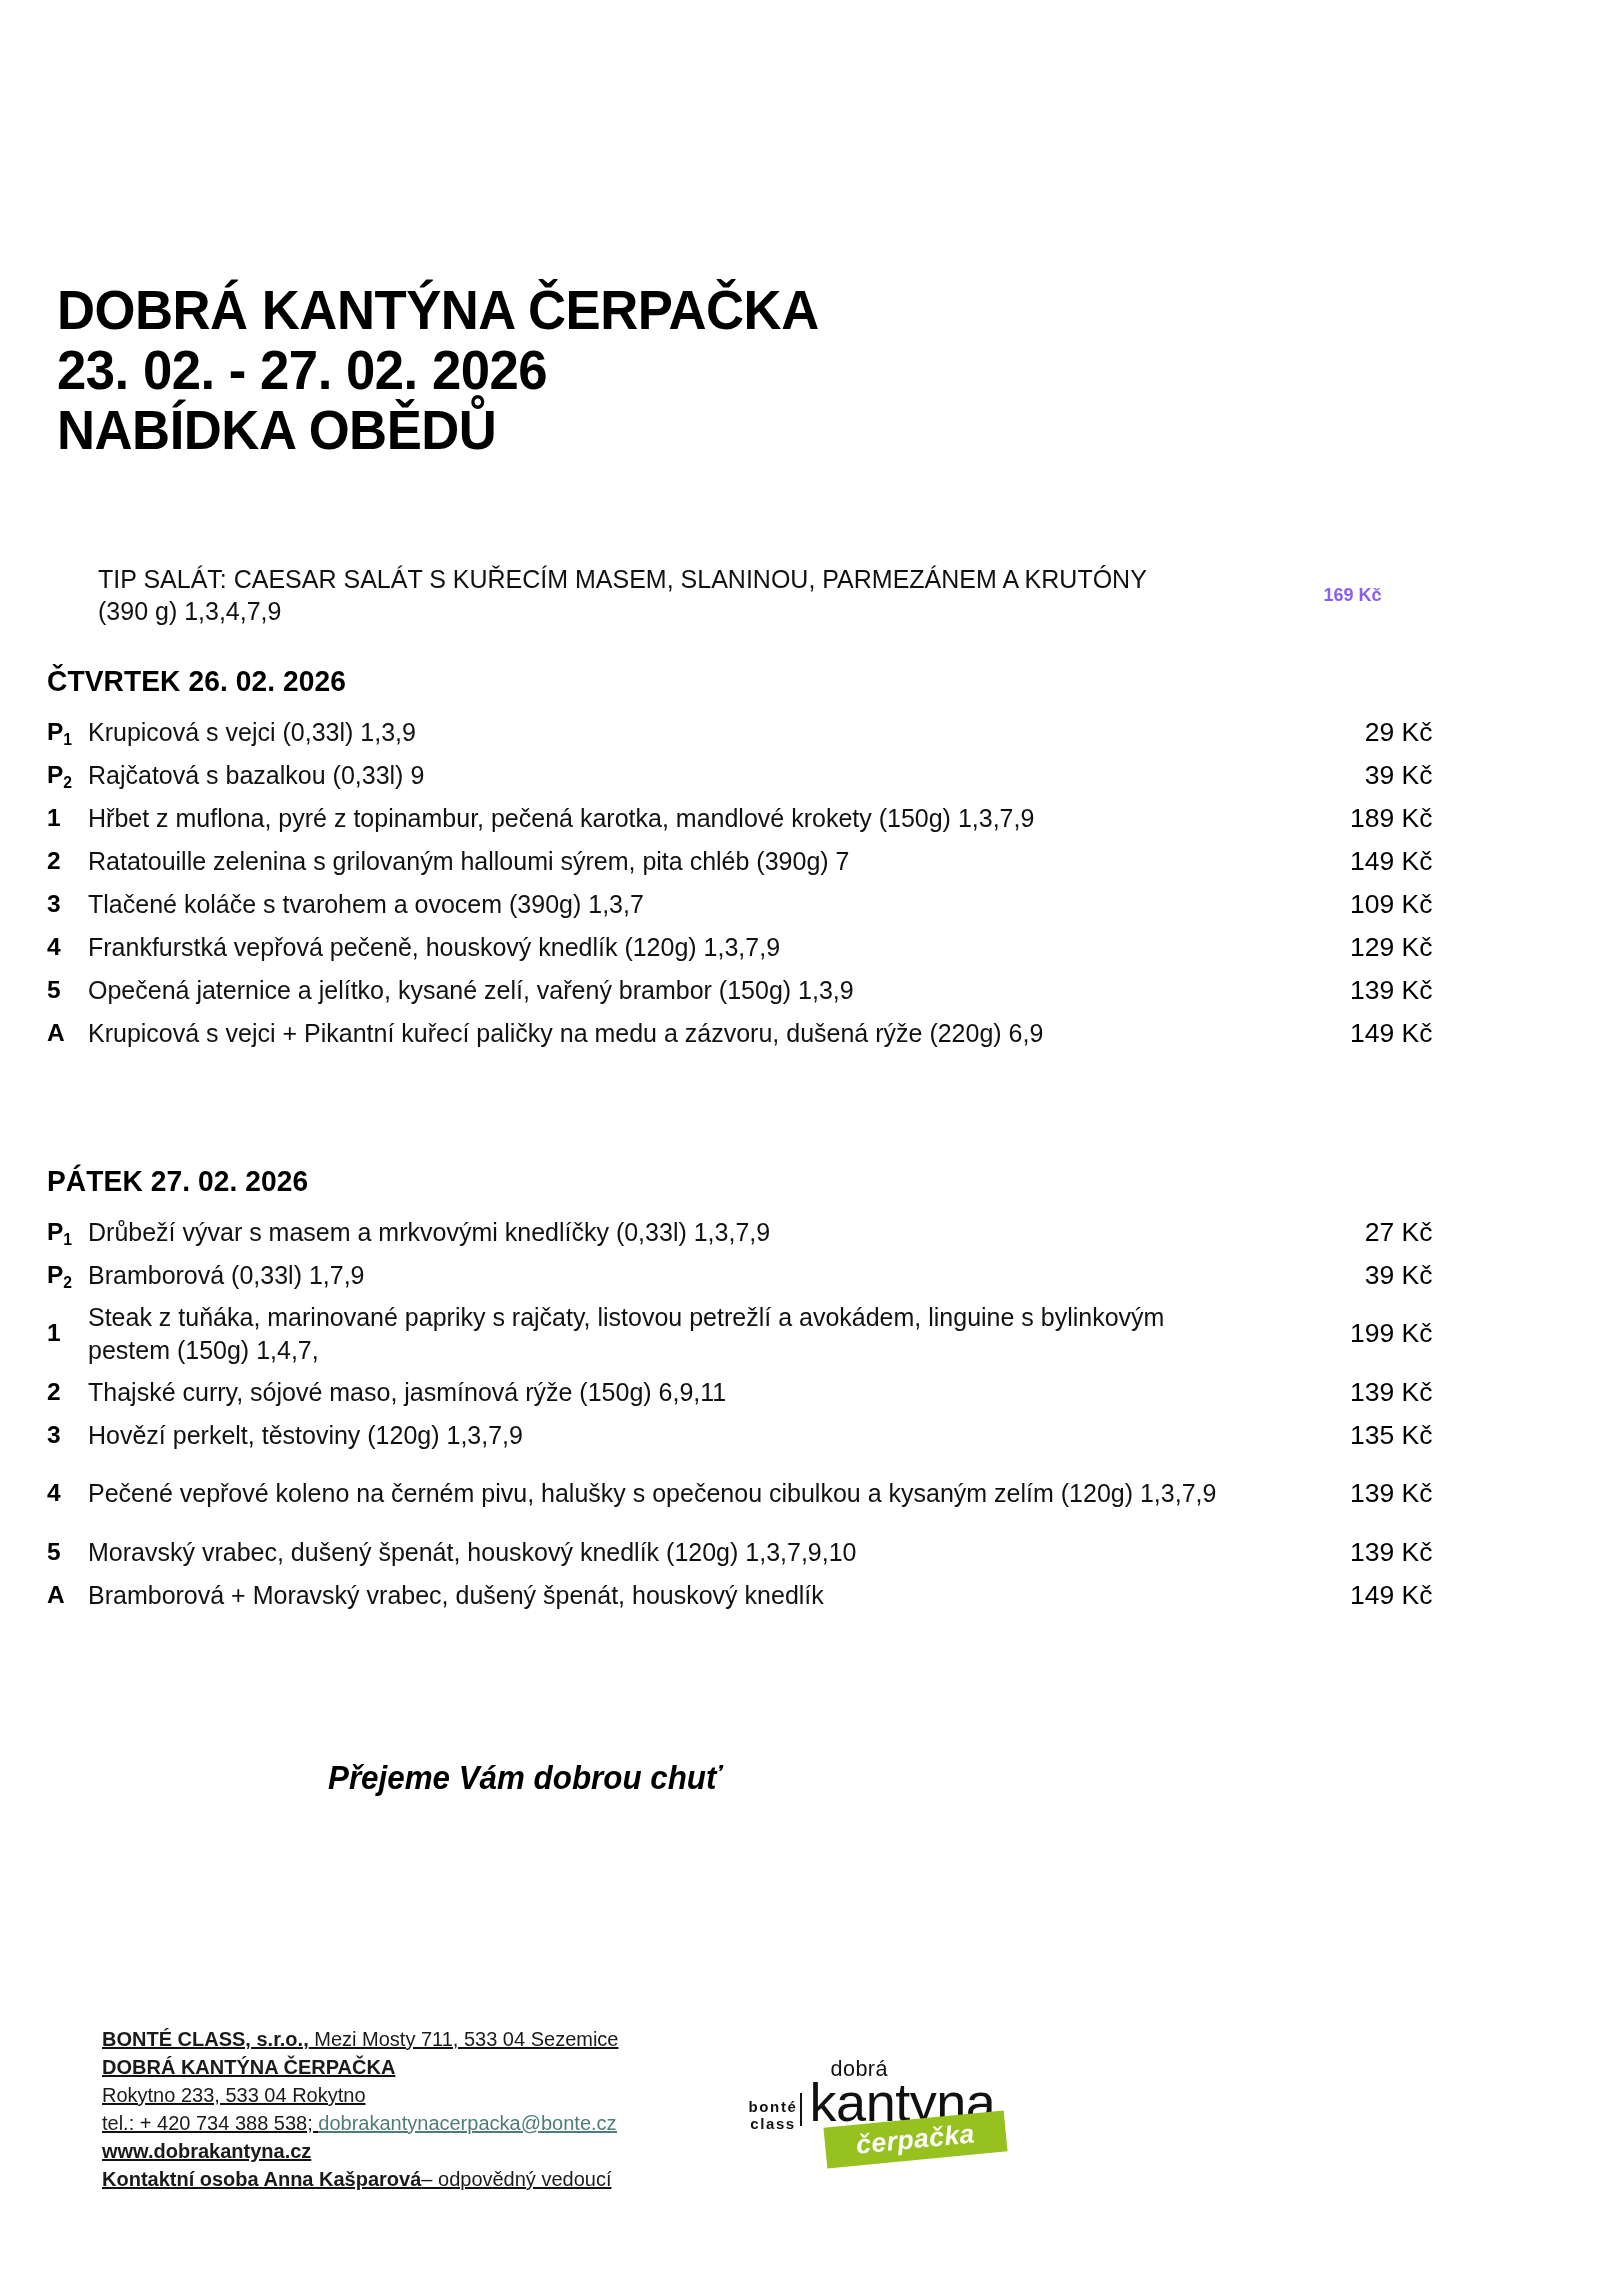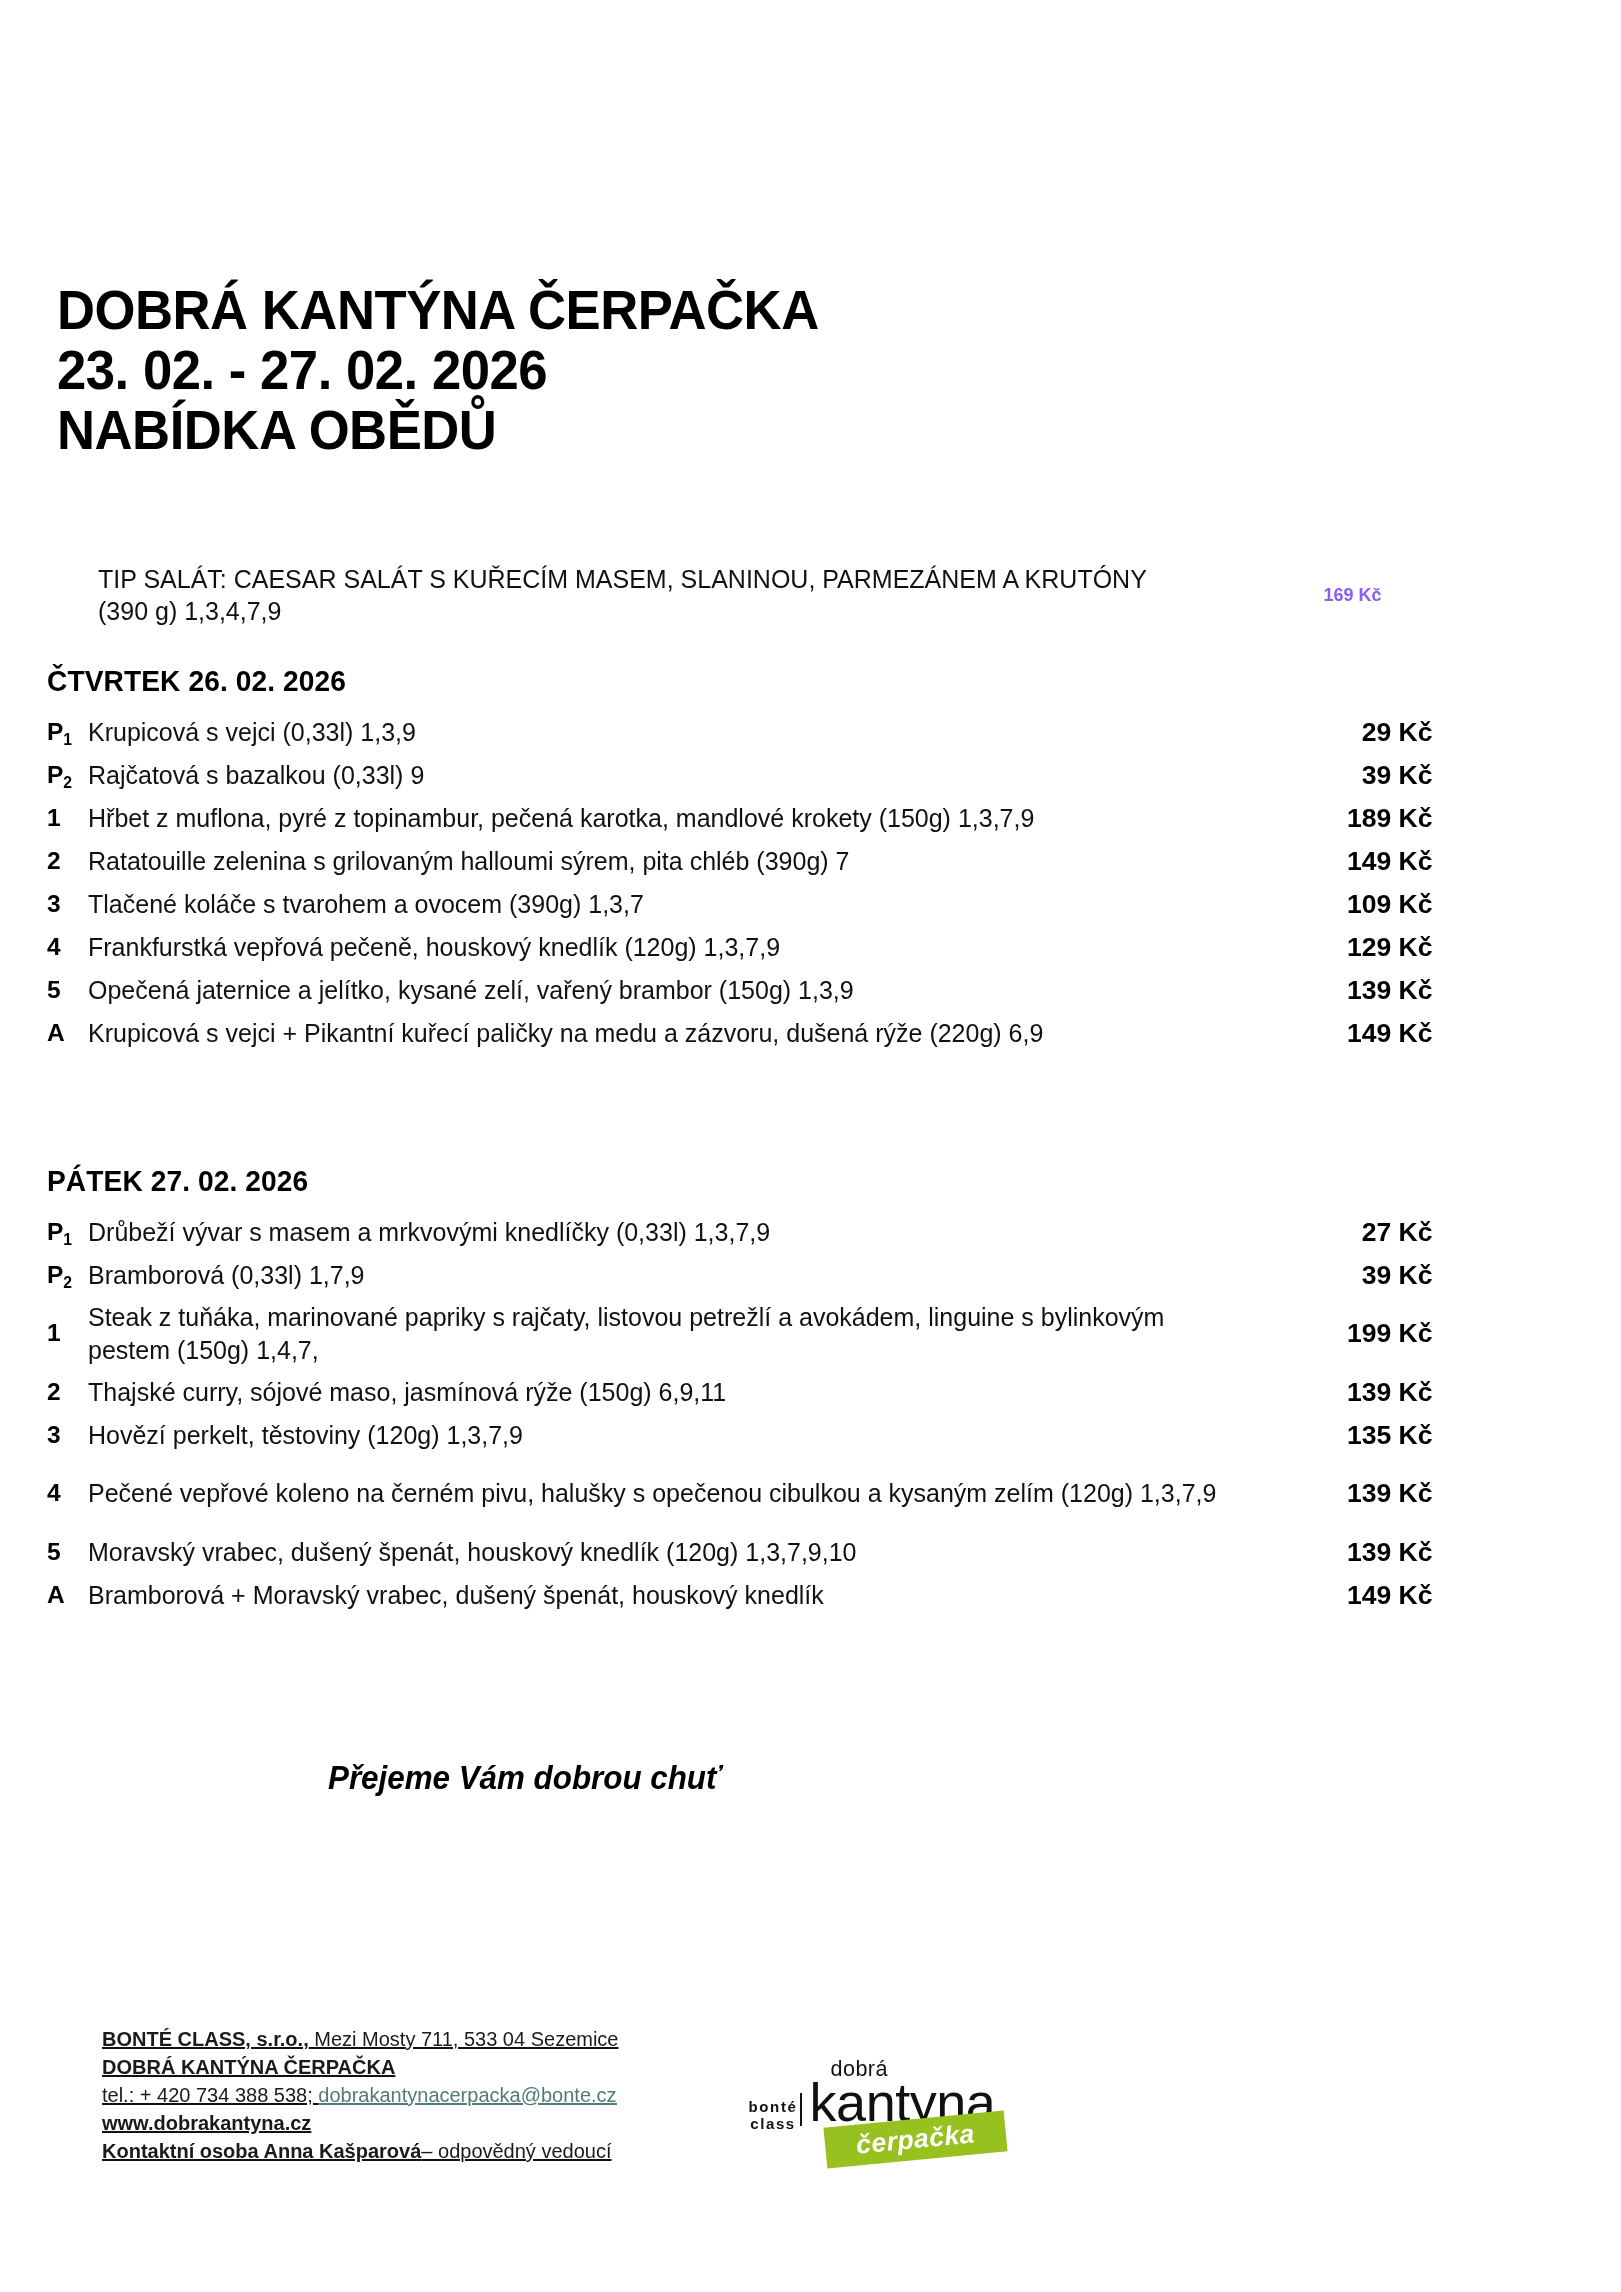--- a/index.html
+++ b/index.html
@@ -114,21 +114,21 @@
     font-size: 25px;
     line-height: 33px;
     color: #111111;
     padding-right: 25.5px;
     max-width: 1147px;
   }
   .item-price {
     flex: 0 0 auto;
     width: 172px;
     text-align: right;
-    font-weight: 700;
+    font-weight: 400;
     font-size: 26.5px;
     line-height: 1;
     color: #000000;
     white-space: nowrap;
   }
 
   
   .bon-appetit {
     position: absolute;
     left: 0;
@@ -347,20 +347,21 @@
         </div>
       </div>
   </div>
 
   <div class="bon-appetit">Přejeme Vám dobrou chuť</div>
 
   <div class="footer">
     <div class="footer-contact">
       <div class="line"><span class="bold">BONTÉ CLASS, s.r.o.,</span><span> Mezi Mosty 711, 533 04 Sezemice</span></div>
       <div class="line bold">DOBRÁ KANTÝNA ČERPAČKA</div>
+      <div class="line">Rokytno 233, 533 04 Rokytno</div>
       <div class="line"><span>tel.: + 420 734 388 538; </span><a class="email-link" href="#">dobrakantynacerpacka@bonte.cz</a></div>
       <div class="line bold">www.dobrakantyna.cz</div>
       <div class="line"><span class="bold">Kontaktní osoba Anna Kašparová</span><span>– odpovědný vedoucí</span></div>
     </div>
 
     <div class="logo">
       <div class="logo-bonte">
         <div>bonté</div>
         <div>class</div>
       </div>

